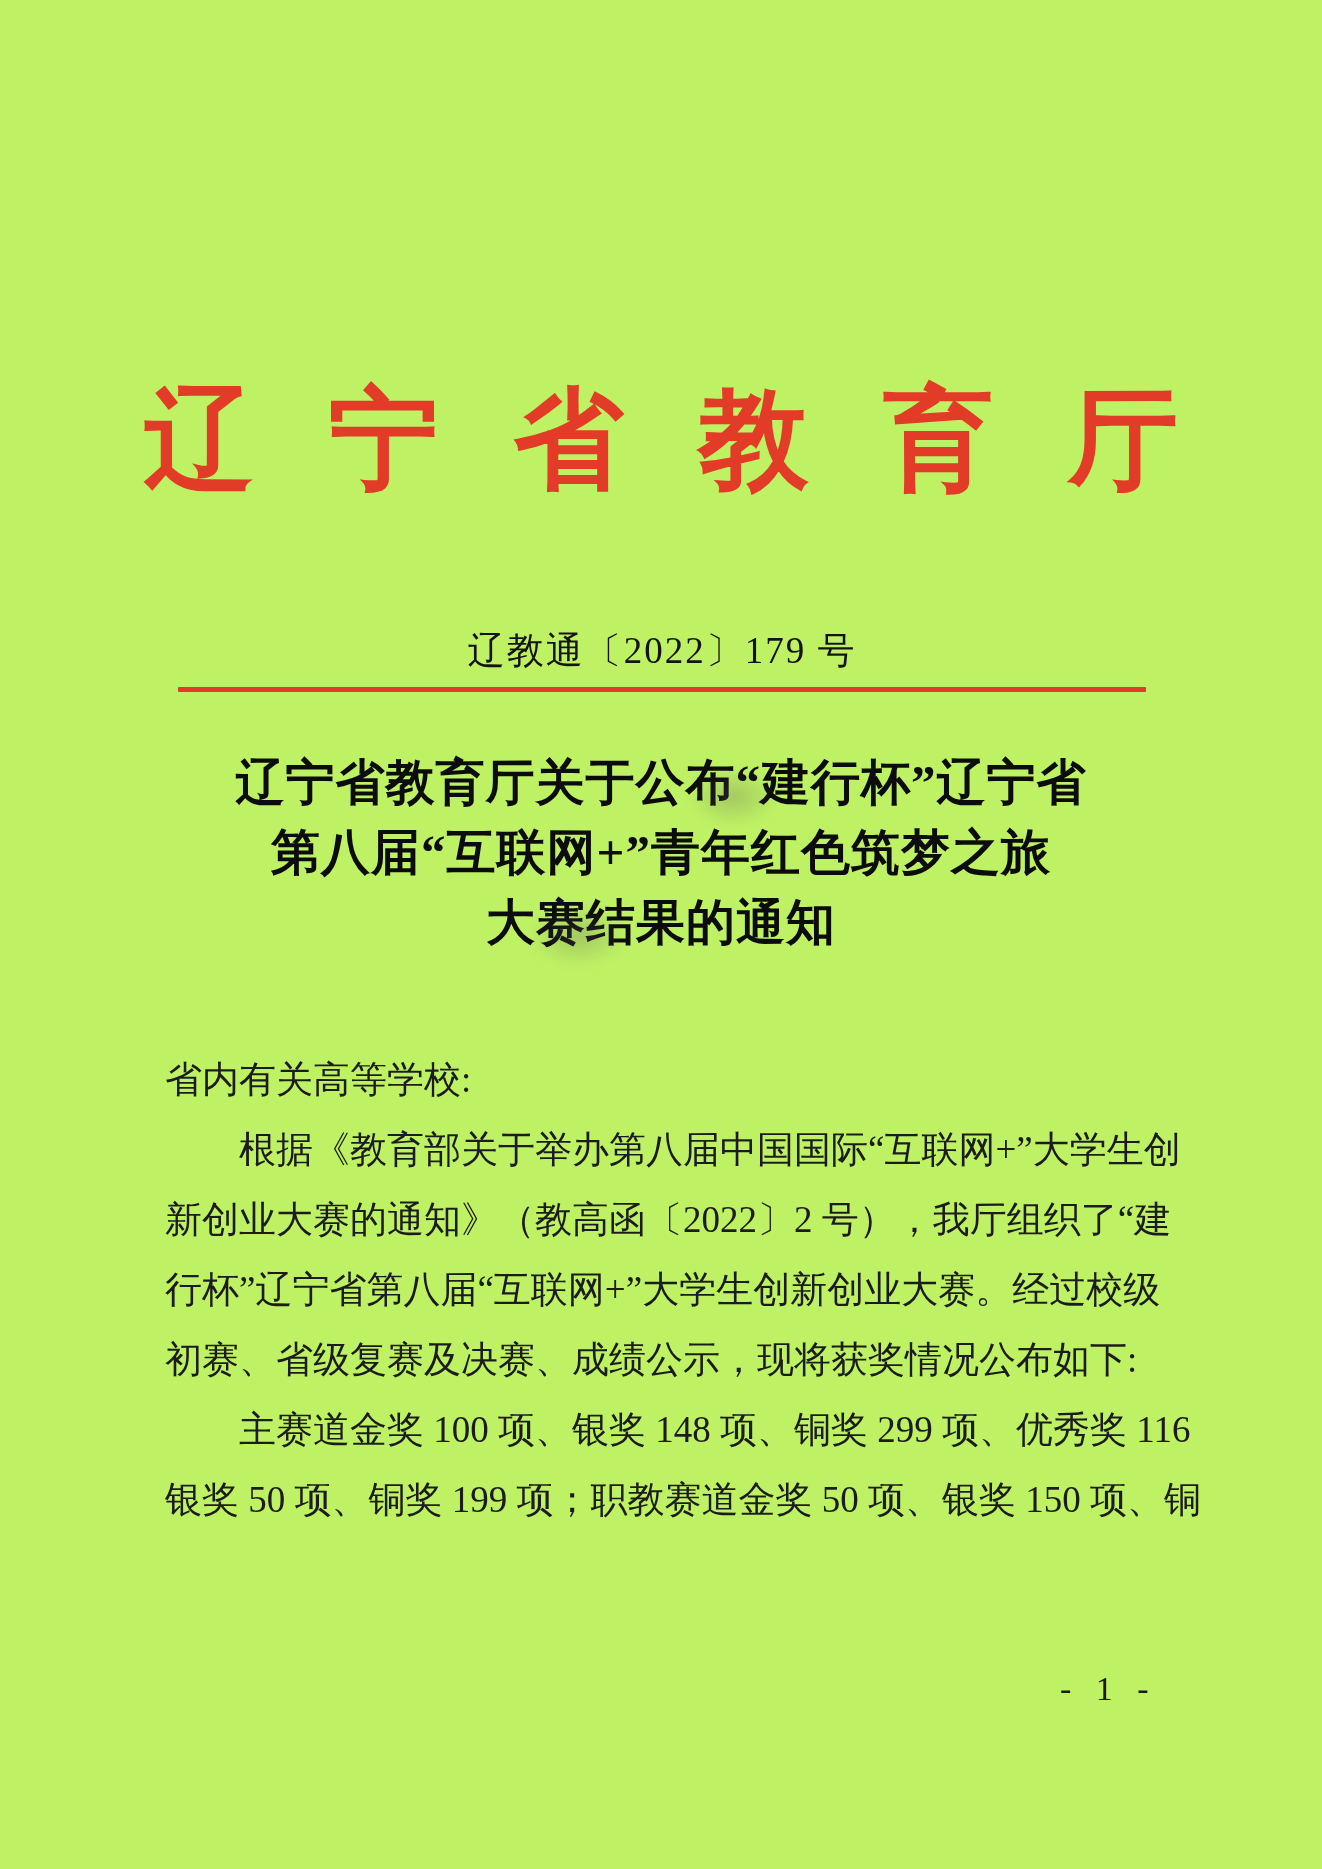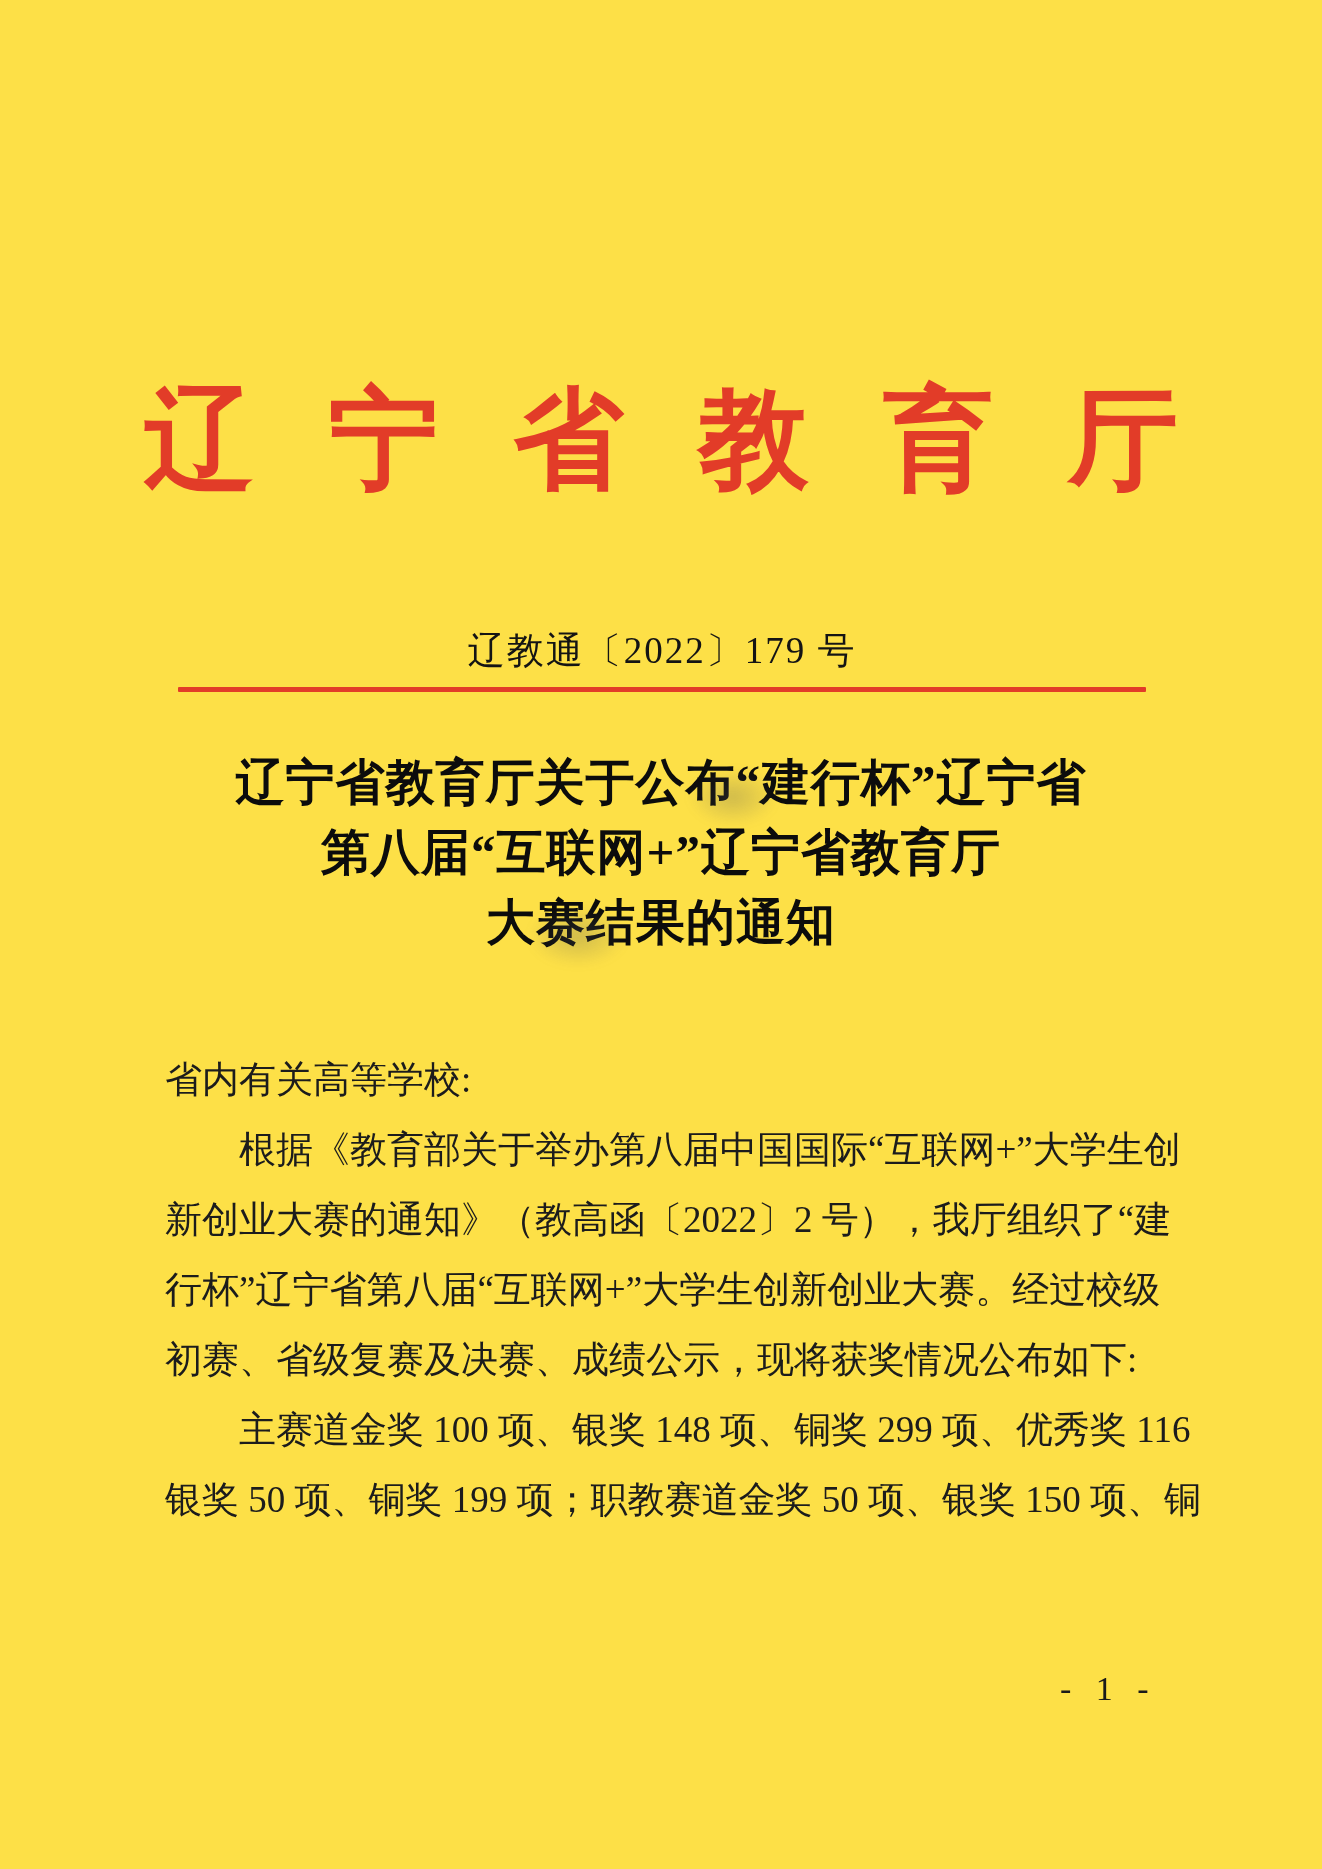--- a/index.html
+++ b/index.html
@@ -1,21 +1,21 @@
 <!DOCTYPE html>
 <html style="--accent-red: #e23c28; --text-color: #1c1c1c; --title-color: #0c0c0c;"><head>
 <meta charset="utf-8">
 <style>
   html, body { margin: 0; padding: 0; background: #888; }
   .page {
     position: relative;
     width: 1322px;
     height: 1869px;
     margin: 0 auto;
-    background: #fde047;
+    background: #bef264;
     overflow: hidden;
     font-family: "Liberation Serif", "DejaVu Serif", serif;
     color: var(--text-color, #1c1c1c);
   }
 
   
   .letterhead {
     position: absolute;
     top: 376px;
     left: 0;
@@ -119,21 +119,21 @@
 <div class="page">
 
   <div class="letterhead">辽宁省教育厅</div>
 
   <div class="doc-number">辽教通〔2022〕179 号</div>
 
   <div class="red-rule"></div>
 
   <div class="doc-title">
     <div class="title-line">辽宁省教育厅关于公布“建行杯”辽宁省</div>
-    <div class="title-line">第八届“互联网+”辽宁省教育厅</div>
+    <div class="title-line">第八届“互联网+”青年红色筑梦之旅</div>
     <div class="title-line">大赛结果的通知</div>
   </div>
 
   <div class="smudge smudge-1"></div>
   <div class="smudge smudge-2"></div>
 
   <div class="doc-body">
     <div class="line">省内有关高等学校:</div>
     <div class="line indent">根据《教育部关于举办第八届中国国际“互联网+”大学生创</div>
     <div class="line">新创业大赛的通知》（教高函〔2022〕2 号），我厅组织了“建</div>

